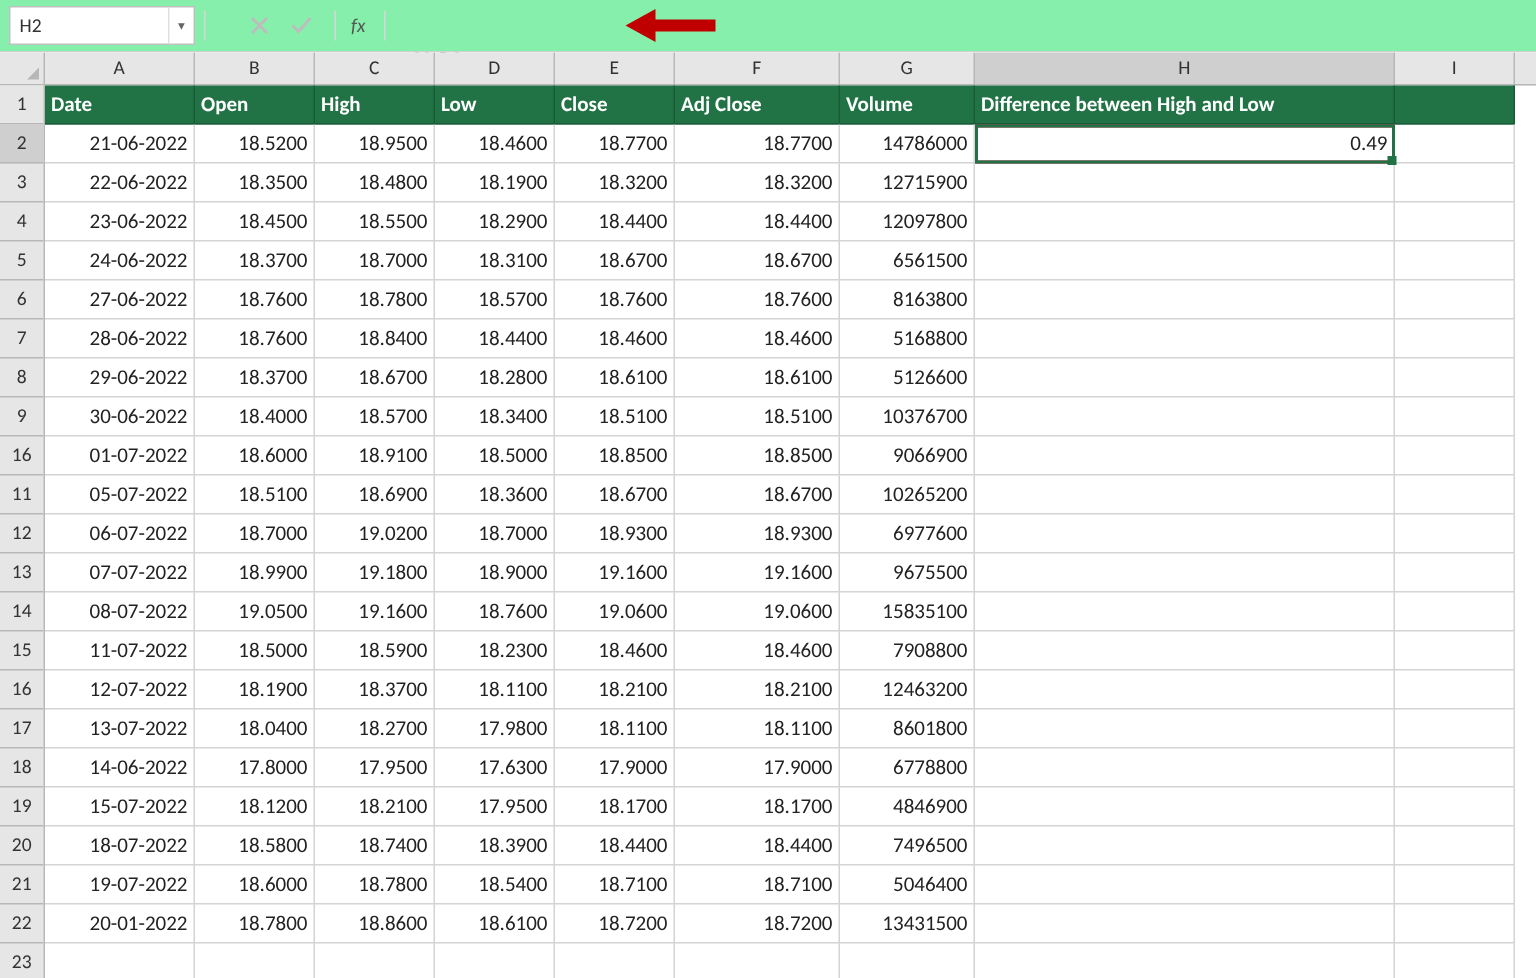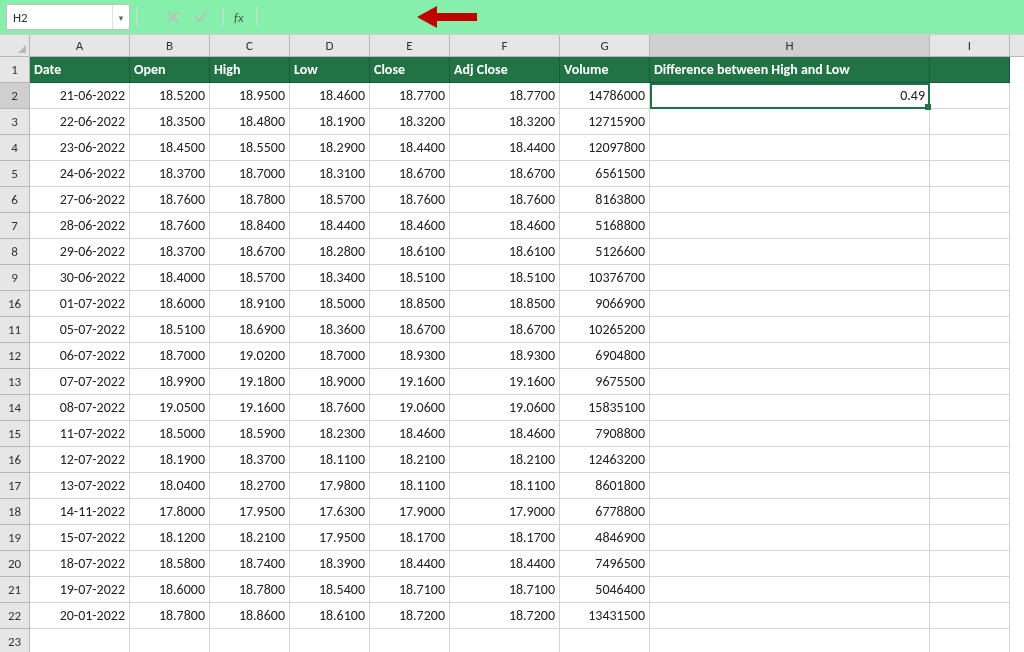--- a/index.html
+++ b/index.html
@@ -404,21 +404,21 @@
         <div class="cell wH num"></div>
         <div class="cell wI txt"></div>
       </div>
       <div class="row">
         <div class="cell wA num">06-07-2022</div>
         <div class="cell wB num">18.7000</div>
         <div class="cell wC num">19.0200</div>
         <div class="cell wD num">18.7000</div>
         <div class="cell wE num">18.9300</div>
         <div class="cell wF num">18.9300</div>
-        <div class="cell wG num">6904800</div>
+        <div class="cell wG num">6977600</div>
         <div class="cell wH num"></div>
         <div class="cell wI txt"></div>
       </div>
       <div class="row">
         <div class="cell wA num">07-07-2022</div>
         <div class="cell wB num">18.9900</div>
         <div class="cell wC num">19.1800</div>
         <div class="cell wD num">18.9000</div>
         <div class="cell wE num">19.1600</div>
         <div class="cell wF num">19.1600</div>
@@ -464,21 +464,21 @@
         <div class="cell wB num">18.0400</div>
         <div class="cell wC num">18.2700</div>
         <div class="cell wD num">17.9800</div>
         <div class="cell wE num">18.1100</div>
         <div class="cell wF num">18.1100</div>
         <div class="cell wG num">8601800</div>
         <div class="cell wH num"></div>
         <div class="cell wI txt"></div>
       </div>
       <div class="row">
-        <div class="cell wA num">14-11-2022</div>
+        <div class="cell wA num">14-06-2022</div>
         <div class="cell wB num">17.8000</div>
         <div class="cell wC num">17.9500</div>
         <div class="cell wD num">17.6300</div>
         <div class="cell wE num">17.9000</div>
         <div class="cell wF num">17.9000</div>
         <div class="cell wG num">6778800</div>
         <div class="cell wH num"></div>
         <div class="cell wI txt"></div>
       </div>
       <div class="row">

